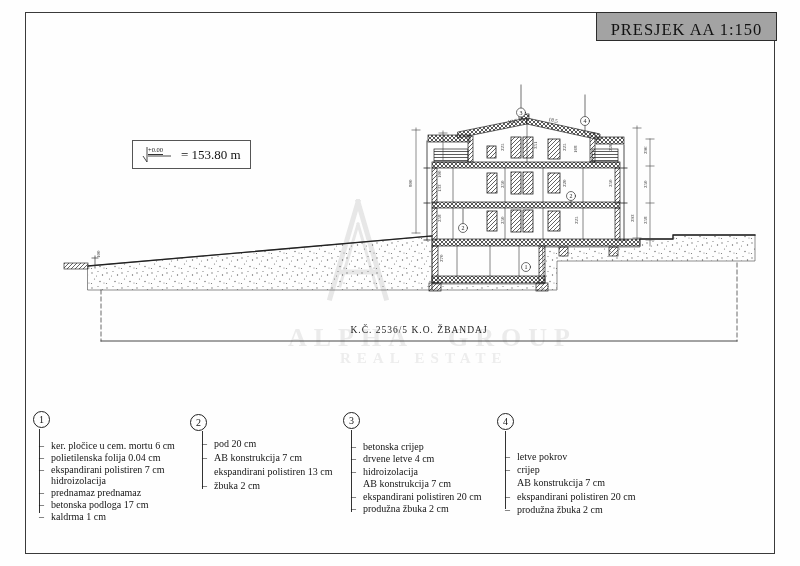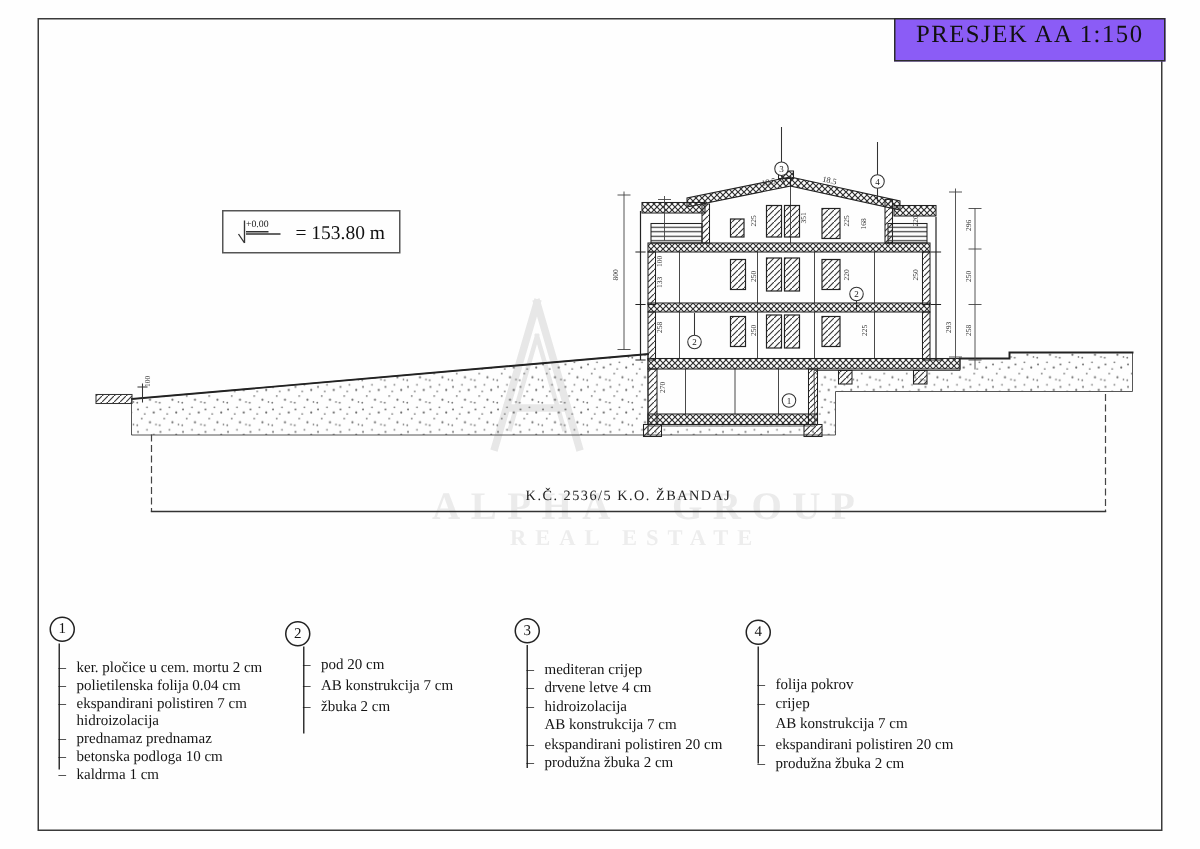--- a/index.html
+++ b/index.html
@@ -1,22 +1,22 @@
 <!DOCTYPE html>
 <html><head>
 <meta charset="utf-8">
 <style>
   html,body{margin:0;padding:0;background:#e9e9e9;}
   #page{position:relative;width:800px;height:566px;background:#fefefe;overflow:hidden;
         font-family:"Liberation Serif","DejaVu Serif",serif;color:#1d1d1d;}
   #frame{position:absolute;left:25px;top:12px;width:748px;height:540px;border:1.6px solid #3a3a3a;}
   #titlebox{position:absolute;left:596px;top:12px;width:179px;height:27px;border:1.4px solid #2c2c2c;
-            display:flex;align-items:flex-start;justify-content:center;background:#8b5cf6;}
+            display:flex;align-items:flex-end;justify-content:center;background:#a3a3a3;}
   #titlebox span{font-size:16.5px;letter-spacing:1px;color:#111;}
-  #levelbox{position:absolute;left:148px;top:140px;width:117px;height:27px;border:1px solid #555;
+  #levelbox{position:absolute;left:132px;top:140px;width:117px;height:27px;border:1px solid #555;
             display:flex;align-items:center;background:#fefefe;text-align:right;}
   .datum-wrap{position:relative;margin-left:8px;width:34px;height:20px;}
   .datum-mark{position:absolute;left:0;top:0;}
   .datum-txt{position:absolute;left:7px;top:1px;font-size:6.5px;border-bottom:0.8px solid #333;padding-bottom:1px;color:#222;}
   .level-val{font-size:13px;margin-left:6px;color:#111;}
   svg text{font-family:"Liberation Serif","DejaVu Serif",serif;}
   .legend{position:absolute;font-size:10px;color:#151515;}
   .legend .num{position:absolute;width:15px;height:15px;border:1px solid #222;border-radius:50%;
                display:flex;align-items:center;justify-content:center;font-size:10px;background:#fefefe;}
   .legend .vline{position:absolute;width:0;border-left:1px solid #333;}
@@ -203,41 +203,41 @@
     </div>
     <span class="level-val">= 153.80 m</span>
   </div>
 
   <div class="legend lg1" style="left:0;top:0;">
     <div class="num" style="left:33px;top:411px;">1</div>
     <div class="vline" style="left:39px;top:429px;height:84px;"></div>
     <div class="items" style="left:39px;top:440px;">
       <div class="row">
           <span class="dash">–</span>
-          <span>ker. pločice u cem. mortu 2 cm</span>
+          <span>ker. pločice u cem. mortu 6 cm</span>
         </div>
       <div class="row">
           <span class="dash">–</span>
           <span>polietilenska folija 0.04 cm</span>
         </div>
       <div class="row">
           <span class="dash">–</span>
           <span>ekspandirani polistiren 7 cm</span>
         </div>
       <div class="row">
           <span class="dash"></span>
           <span>hidroizolacija</span>
         </div>
       <div class="row">
           <span class="dash">–</span>
           <span>prednamaz prednamaz</span>
         </div>
       <div class="row">
           <span class="dash">–</span>
-          <span>betonska podloga 10 cm</span>
+          <span>betonska podloga 17 cm</span>
         </div>
       <div class="row">
           <span class="dash">–</span>
           <span>kaldrma 1 cm</span>
         </div>
     </div>
   </div>
 
   <div class="legend lg2" style="left:0;top:0;">
     <div class="num" style="left:190px;top:414px;">2</div>
@@ -245,33 +245,37 @@
     <div class="items" style="left:202px;top:437px;">
       <div class="row">
           <span class="dash">–</span>
           <span>pod 20 cm</span>
         </div>
       <div class="row">
           <span class="dash">–</span>
           <span>AB konstrukcija  7 cm</span>
         </div>
       <div class="row">
+          <span class="dash"></span>
+          <span>ekspandirani polistiren 13 cm</span>
+        </div>
+      <div class="row">
           <span class="dash">–</span>
           <span>žbuka  2 cm</span>
         </div>
     </div>
   </div>
 
   <div class="legend lg3" style="left:0;top:0;">
     <div class="num" style="left:343px;top:412px;">3</div>
     <div class="vline" style="left:351px;top:430px;height:82px;"></div>
     <div class="items" style="left:351px;top:441px;">
       <div class="row">
           <span class="dash">–</span>
-          <span>mediteran crijep</span>
+          <span>betonska crijep</span>
         </div>
       <div class="row">
           <span class="dash">–</span>
           <span>drvene letve 4 cm</span>
         </div>
       <div class="row">
           <span class="dash">–</span>
           <span>hidroizolacija</span>
         </div>
       <div class="row">
@@ -288,21 +292,21 @@
         </div>
     </div>
   </div>
 
   <div class="legend lg4" style="left:0;top:0;">
     <div class="num" style="left:497px;top:413px;">4</div>
     <div class="vline" style="left:505px;top:431px;height:78px;"></div>
     <div class="items" style="left:505px;top:450px;">
       <div class="row">
           <span class="dash">–</span>
-          <span>folija pokrov</span>
+          <span>letve pokrov</span>
         </div>
       <div class="row">
           <span class="dash">–</span>
           <span>crijep</span>
         </div>
       <div class="row">
           <span class="dash"></span>
           <span>AB konstrukcija  7 cm</span>
         </div>
       <div class="row">

